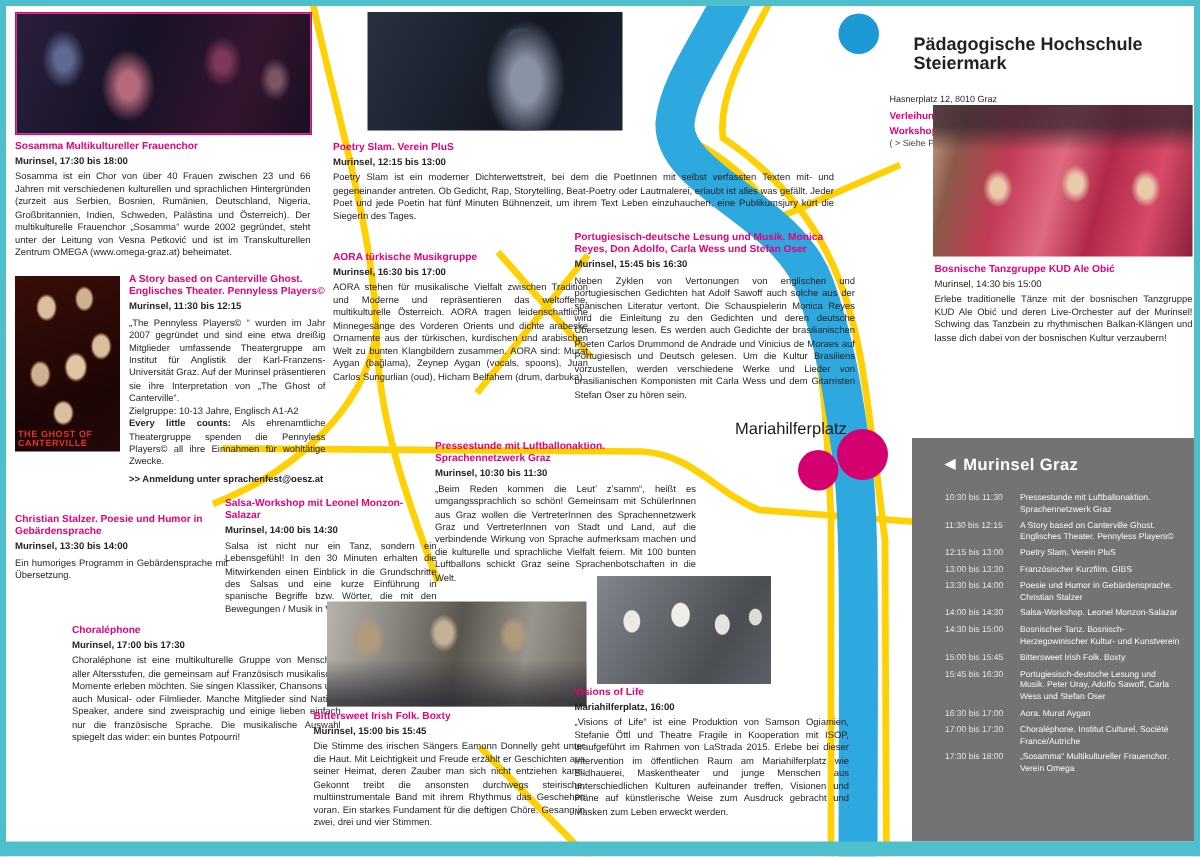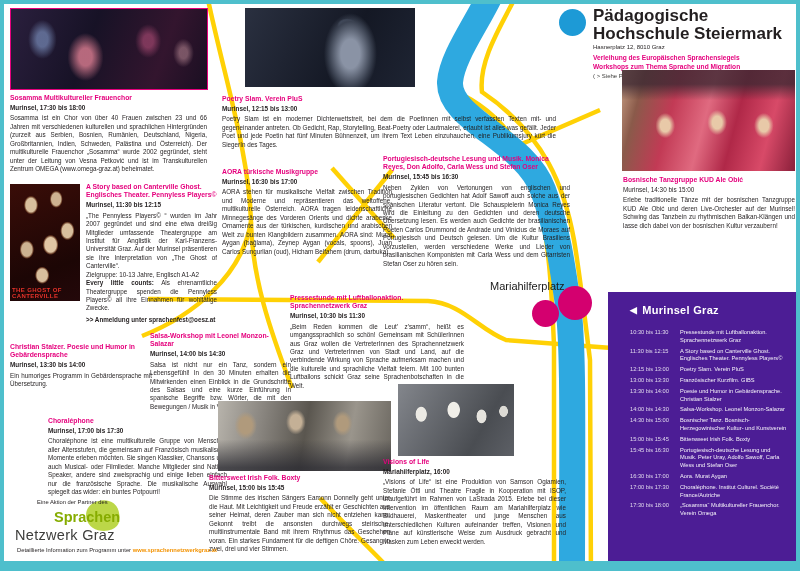--- a/index.html
+++ b/index.html
@@ -80,27 +80,27 @@
   #poetry-text{left:222px;top:95px;width:334px;}
   #aora{left:222px;top:168px;width:170px;}
   #presse{left:290px;top:294px;width:174px;}
   #salsa{left:150px;top:332px;width:141px;}
   #boxty-text{left:209px;top:474px;width:181px;}
   #visions{left:383px;top:458px;width:183px;}
   
   #hdr{left:559px;top:7px;width:236px;background:#fff;padding-bottom:2px;}
   #hdr-circle{position:absolute;left:0;top:2px;width:27px;height:27px;border-radius:50%;background:#1d9ad6;}
   #hdr-text{margin-left:34px;}
-  #hdr-title{font-size:17px;font-weight:bold;margin:0;line-height:1.05;}
+  #hdr-title{font-size:12px;font-weight:bold;margin:16px;line-height:1.05;}
   #hdr-addr{font-size:6px;margin:1px 0 4px 0;}
   .hdr-mag{color:#e5007d;font-weight:bold;font-size:6.6px;margin:0 0 2.5px 0;}
   #hdr-note{font-size:6px;margin:1px 0 0 0;color:#3d3d3b;}
   #bosnisch{left:623px;top:176px;width:172px;}
   
-  #panel{left:608px;top:292px;width:192px;height:269px;background:#4c1d95;z-index:4;color:#fff;}
+  #panel{left:608px;top:292px;width:192px;height:269px;background:#737373;z-index:4;color:#fff;}
   #panel-inner{padding:12px 6px 0 22px;}
   #panel-back{font-size:11px;font-weight:bold;letter-spacing:.3px;}
   #panel-back .tri{font-size:9px;margin-right:5px;position:relative;top:-1px;}
   #panel-title{font-size:12.5px;font-weight:bold;line-height:1.25;width:135px;margin-top:17px;}
   #sched{margin-top:13px;}
   .srow{display:flex;margin-bottom:3.2px;font-size:5.7px;line-height:1.35;}
   .stime{width:50px;flex:0 0 50px;opacity:.82;}
   .stitle{width:108px;opacity:.95;}
   
   #footer{left:0px;top:496px;width:260px;height:64px;z-index:3;}
@@ -278,25 +278,18 @@
             <span class="stitle">Choraléphone. Institut Culturel. Société France/Autriche</span>
           </div>
         <div class="srow">
             <span class="stime">17:30 bis 18:00</span>
             <span class="stitle">„Sosamma“ Multikultureller Frauenchor. Verein Omega</span>
           </div>
       </div>
     </div>
   </div>
 
-  <div class="blk" id="footer">
-    <div id="f-blob"></div>
-    <div id="f-action">Eine Aktion der Partner des</div>
-    <div id="f-sprachen">Sprachen</div>
-    <div id="f-netzwerk">Netzwerk Graz</div>
-    <div id="f-info"><span>Detaillierte Information zum Programm unter </span><span id="f-url">www.sprachennetzwerkgraz.at</span></div>
-  </div>
 
   <div class="fr" id="fr-top"></div>
   <div class="fr" id="fr-left"></div>
   <div class="fr" id="fr-right"></div>
   <div class="fr" id="fr-bottom"></div>
 </div>
 
 </body></html>

